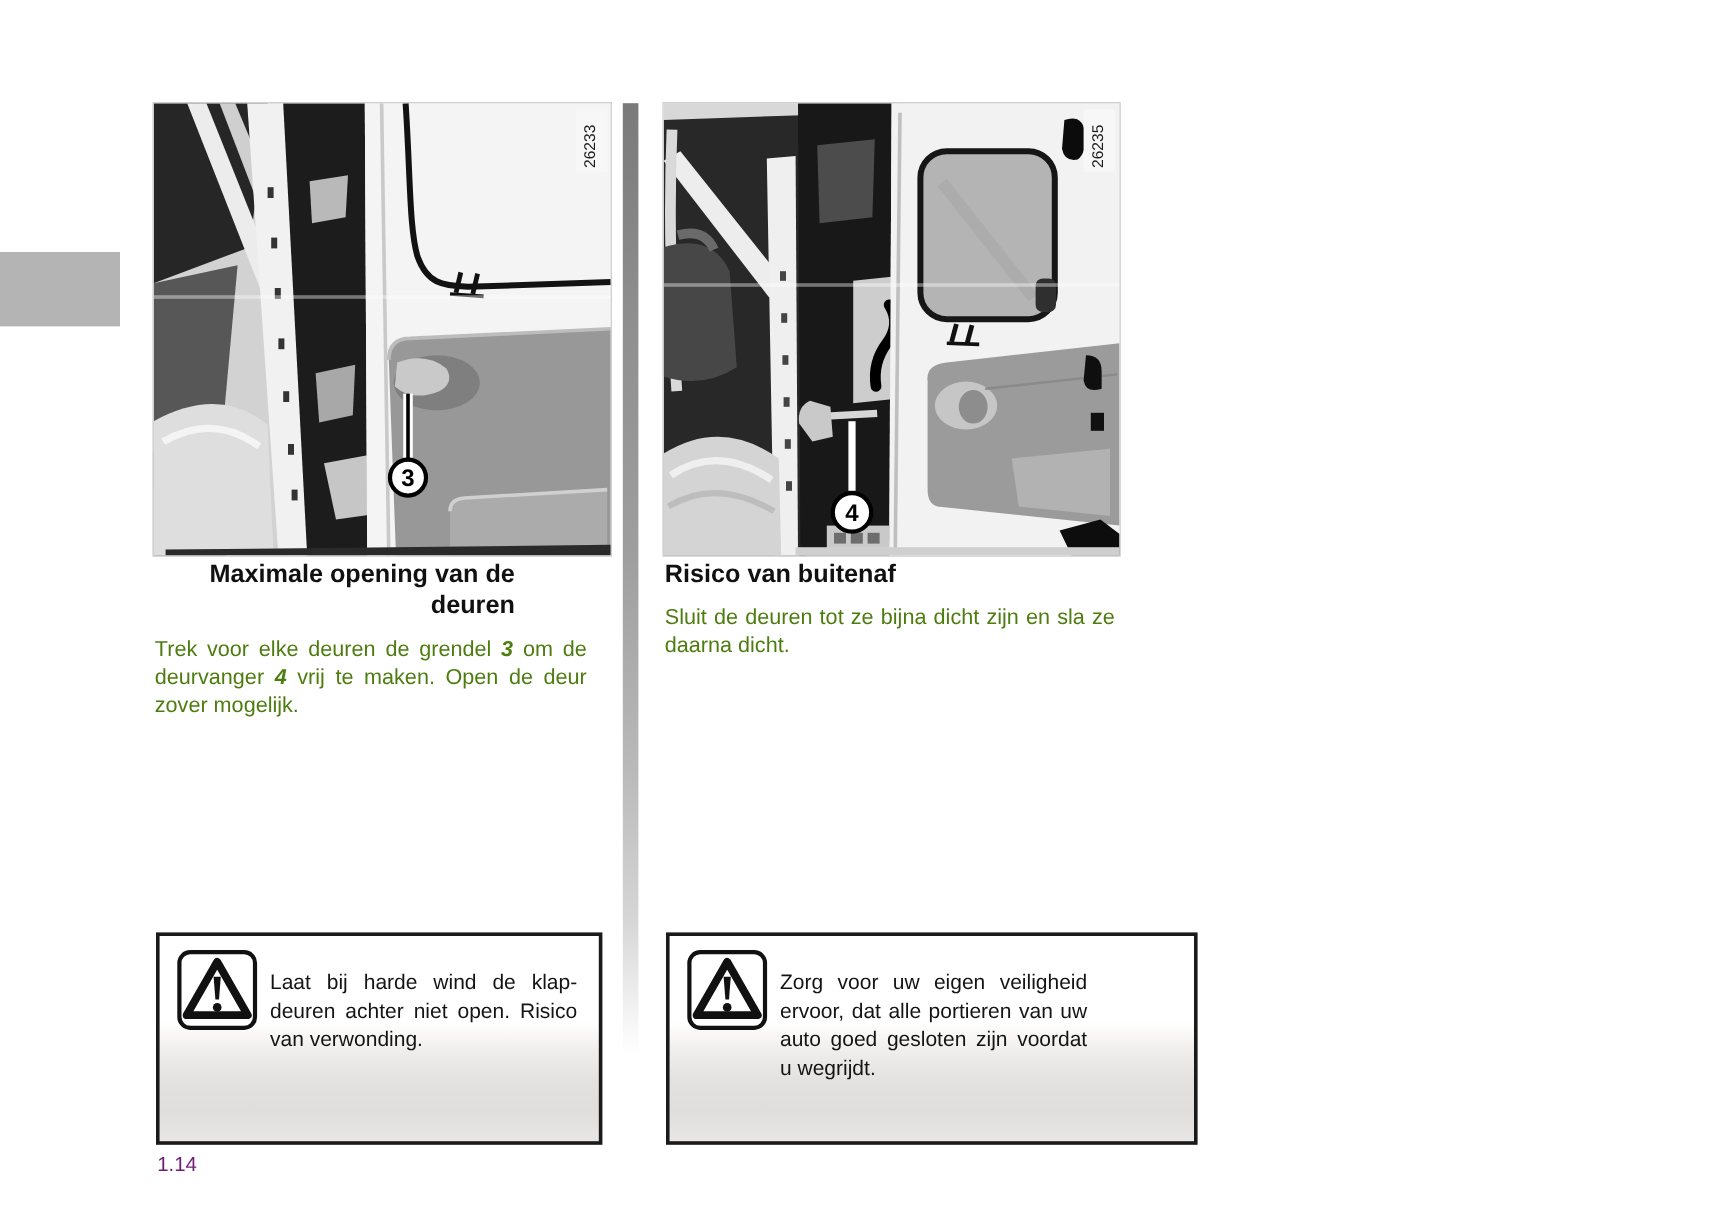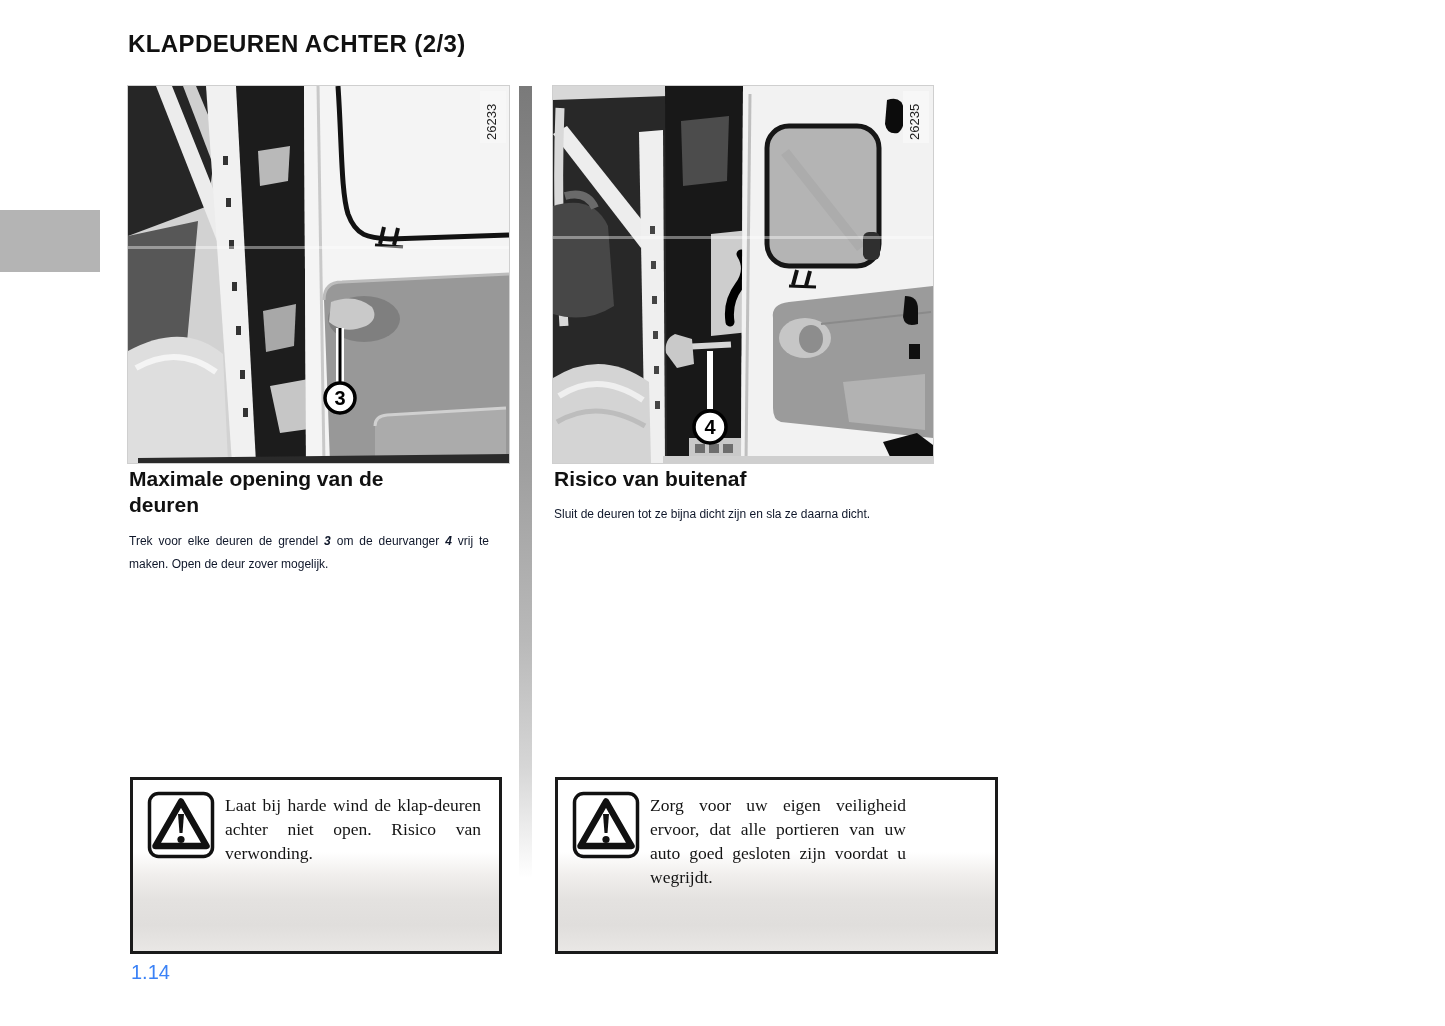--- a/index.html
+++ b/index.html
@@ -50,27 +50,27 @@
   .text-col{position:absolute;top:466px;}
   .text-col-left{left:129px;width:372px;}
   .text-col-right{left:554px;width:378px;}
   .section-heading{
     margin:0;
     font-size:21px;
     font-weight:bold;
     line-height:26px;
     color:#111;
   }
-  .section-heading.narrow{width:300px;}
+  .section-heading.narrow{width:300px;text-align:right;}
   .section-body{
     margin:0;
-    font-size:12px;
+    font-size:18px;
     line-height:23px;
     text-align:justify;
-    color:#0f172a;
+    color:#4d7c0f;
   }
   .text-col-left .section-body{margin-top:12px;width:360px;}
   .text-col-right .section-body{margin-top:11px;width:375px;}
   .num-ref{font-weight:bold;font-style:italic;}
   .warning-box{
     position:absolute;
     top:777px;
     height:177px;
     border:3px solid #1a1a1a;
     box-sizing:border-box;
@@ -80,55 +80,53 @@
   }
   .warning-box-left{left:130px;width:372px;}
   .warning-box-right{left:555px;width:443px;}
   .warning-icon{
     position:absolute;
     left:14px; top:11px;
     width:68px; height:68px;
   }
   .warning-text{
     position:absolute;
-    left:92px; top:13px;
+    left:92px; top:26px;
     width:256px;
     margin:0;
     font-size:17.5px;
     line-height:24px;
     text-align:justify;
     color:#141414;
-    font-family:Liberation Serif, serif;
   }
   .page-number{
     position:absolute;
     left:131px; top:961px;
-    font-size:20px;
-    color:#3b82f6;
+    font-size:17px;
+    color:#701a75;
   }
   .svg-label{
     font-family:"Liberation Sans", sans-serif;
     font-size:13px;
     fill:#1d1d1d;
   }
   .svg-callout{
     font-family:"Liberation Sans", sans-serif;
     font-size:20px;
     font-weight:bold;
     fill:#000;
   }
 </style>
 </head>
 <body>
 
 <div class="page">
 
   <div class="side-tab"></div>
 
-  <h1 class="page-title">KLAPDEUREN ACHTER (2/3)</h1>
 
   <div class="figure figure-left">
     <svg viewBox="0 0 381 377">
       <rect width="381" height="377" fill="#e8e8e8"></rect>
 
       <rect x="0" y="0" width="112" height="377" fill="#d2d2d2"></rect>
       <polygon points="0,0 95,0 80,120 0,150" fill="#262626"></polygon>
       <polygon points="0,150 70,135 55,300 0,320" fill="#575757"></polygon>
       <rect x="0" y="290" width="60" height="87" fill="#2e2e2e"></rect>
       <polygon points="28,0 44,0 112,170 98,178" fill="#ececec"></polygon>

